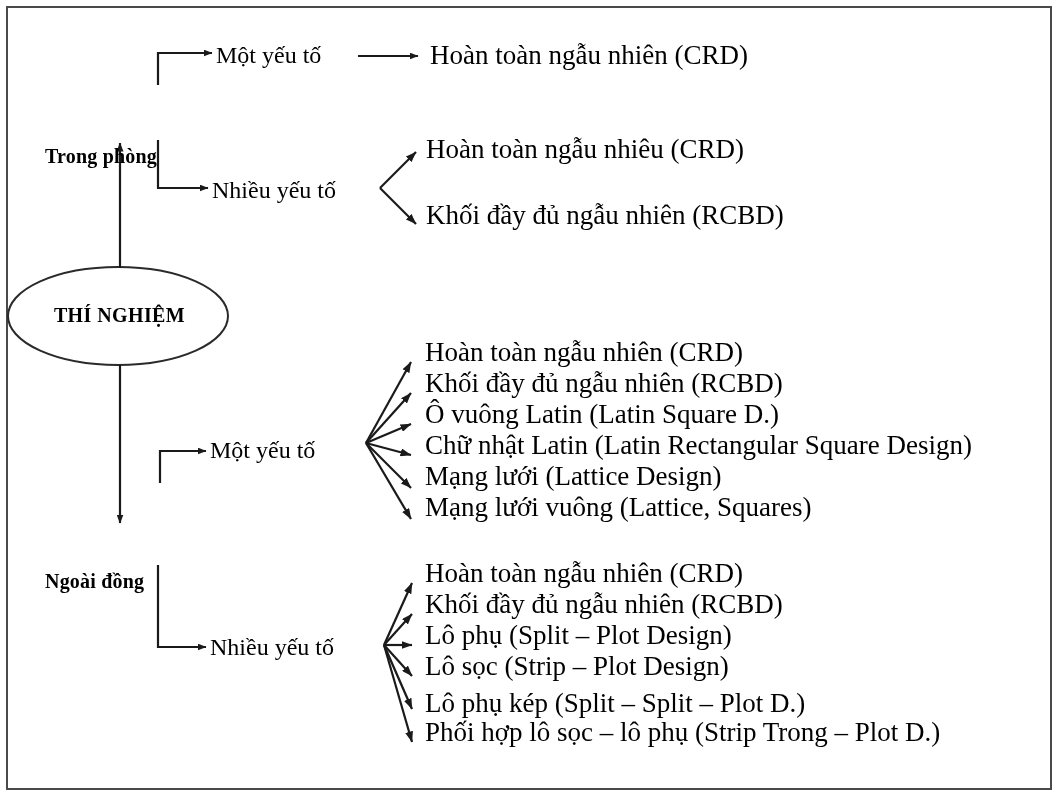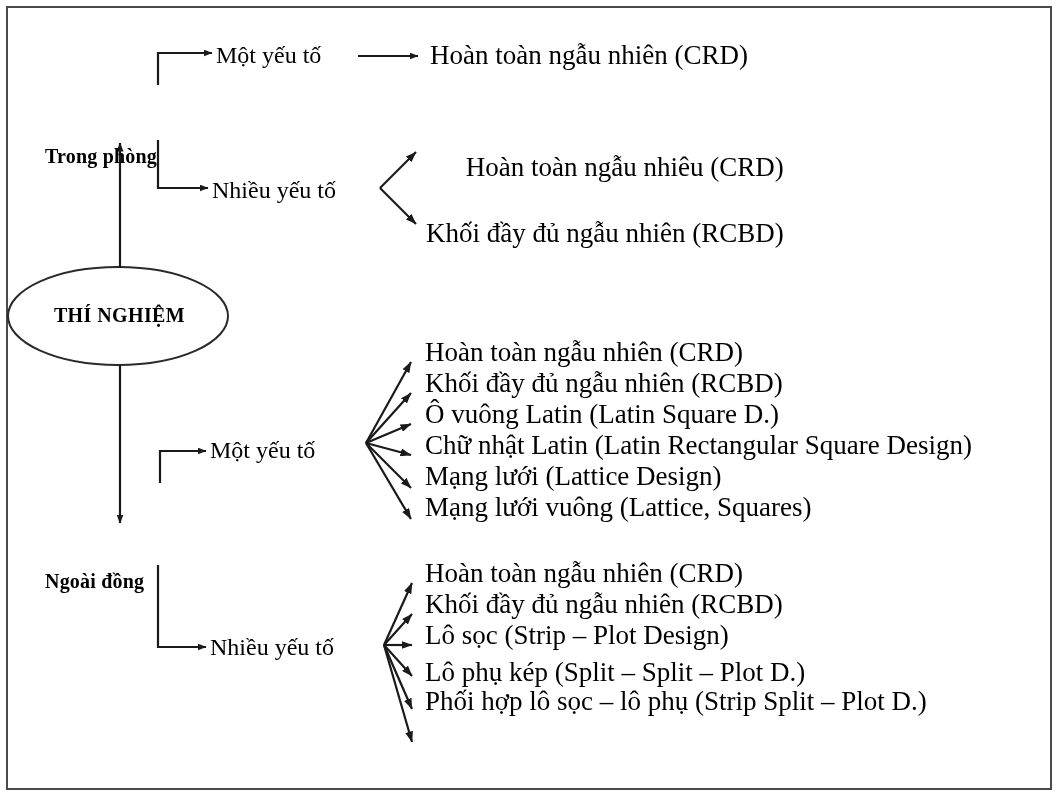--- a/index.html
+++ b/index.html
@@ -129,21 +129,21 @@
   <div class="node-label env-label" style="left:45px; top:110px;">Trong phòng</div>
 
   <div class="node-label factor-label" style="left:216px; top:43px;">Một yếu tố</div>
 
   <div class="node-label factor-label" style="left:212px; top:178px;">Nhiều yếu tố</div>
 
   <div class="leaf-group" style="left:430px; top:40px;">
     <span class="leaf-label">Hoàn toàn ngẫu nhiên (CRD)</span>
   </div>
 
-  <div class="leaf-group" style="left:426px; top:152px;text-align:right;">
+  <div class="leaf-group" style="left:426px; top:134px;">
     <span class="leaf-label">Hoàn toàn ngẫu nhiêu (CRD)</span>
     <span class="leaf-label" style="top:35px;">Khối đầy đủ ngẫu nhiên (RCBD)</span>
   </div>
 
   <div class="node-label env-label" style="left:45px; top:535px;">Ngoài đồng</div>
 
   <div class="node-label factor-label" style="left:210px; top:438px;">Một yếu tố</div>
 
   <div class="node-label factor-label" style="left:210px; top:635px;">Nhiều yếu tố</div>
 
@@ -152,18 +152,19 @@
     <span class="leaf-label">Khối đầy đủ ngẫu nhiên (RCBD)</span>
     <span class="leaf-label">Ô vuông Latin (Latin Square D.)</span>
     <span class="leaf-label">Chữ nhật Latin (Latin Rectangular Square Design)</span>
     <span class="leaf-label">Mạng lưới (Lattice Design)</span>
     <span class="leaf-label">Mạng lưới vuông (Lattice, Squares)</span>
   </div>
 
   <div class="leaf-group" style="left:425px; top:558px;">
     <span class="leaf-label">Hoàn toàn ngẫu nhiên (CRD)</span>
     <span class="leaf-label">Khối đầy đủ ngẫu nhiên (RCBD)</span>
+    <span class="leaf-label">Lô phụ (Split – Plot Design)</span>
     <span class="leaf-label">Lô sọc (Strip – Plot Design)</span>
     <span class="leaf-label" style="top:6px;">Lô phụ kép (Split – Split – Plot D.)</span>
-    <span class="leaf-label" style="top:4px;">Phối hợp lô sọc – lô phụ (Strip Split – Plot D.)</span>
+    <span class="leaf-label" style="top:4px;">Phối hợp lô sọc – lô phụ (Strip Trong – Plot D.)</span>
   </div>
 
 </div>
 
 </body></html>

